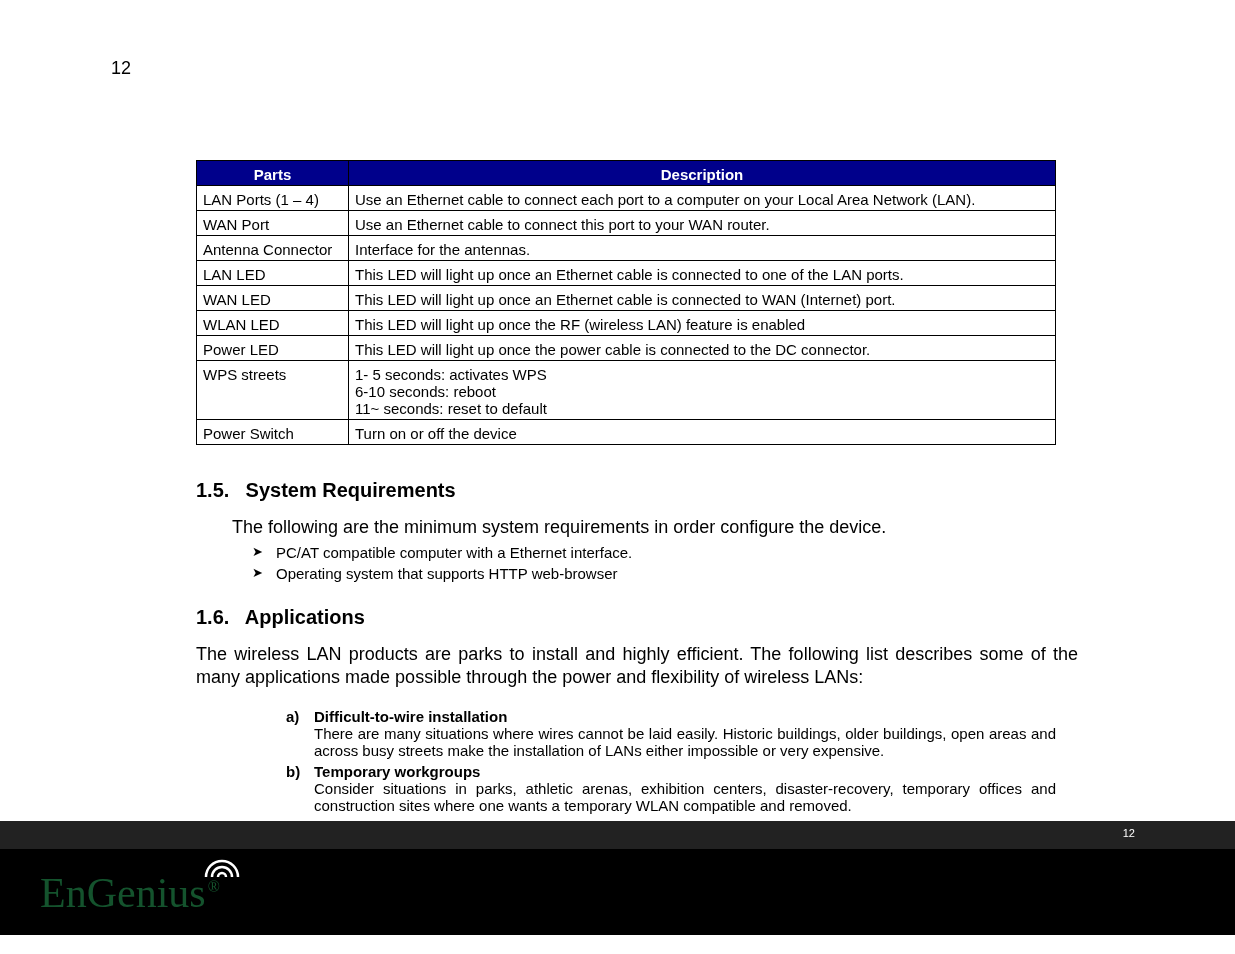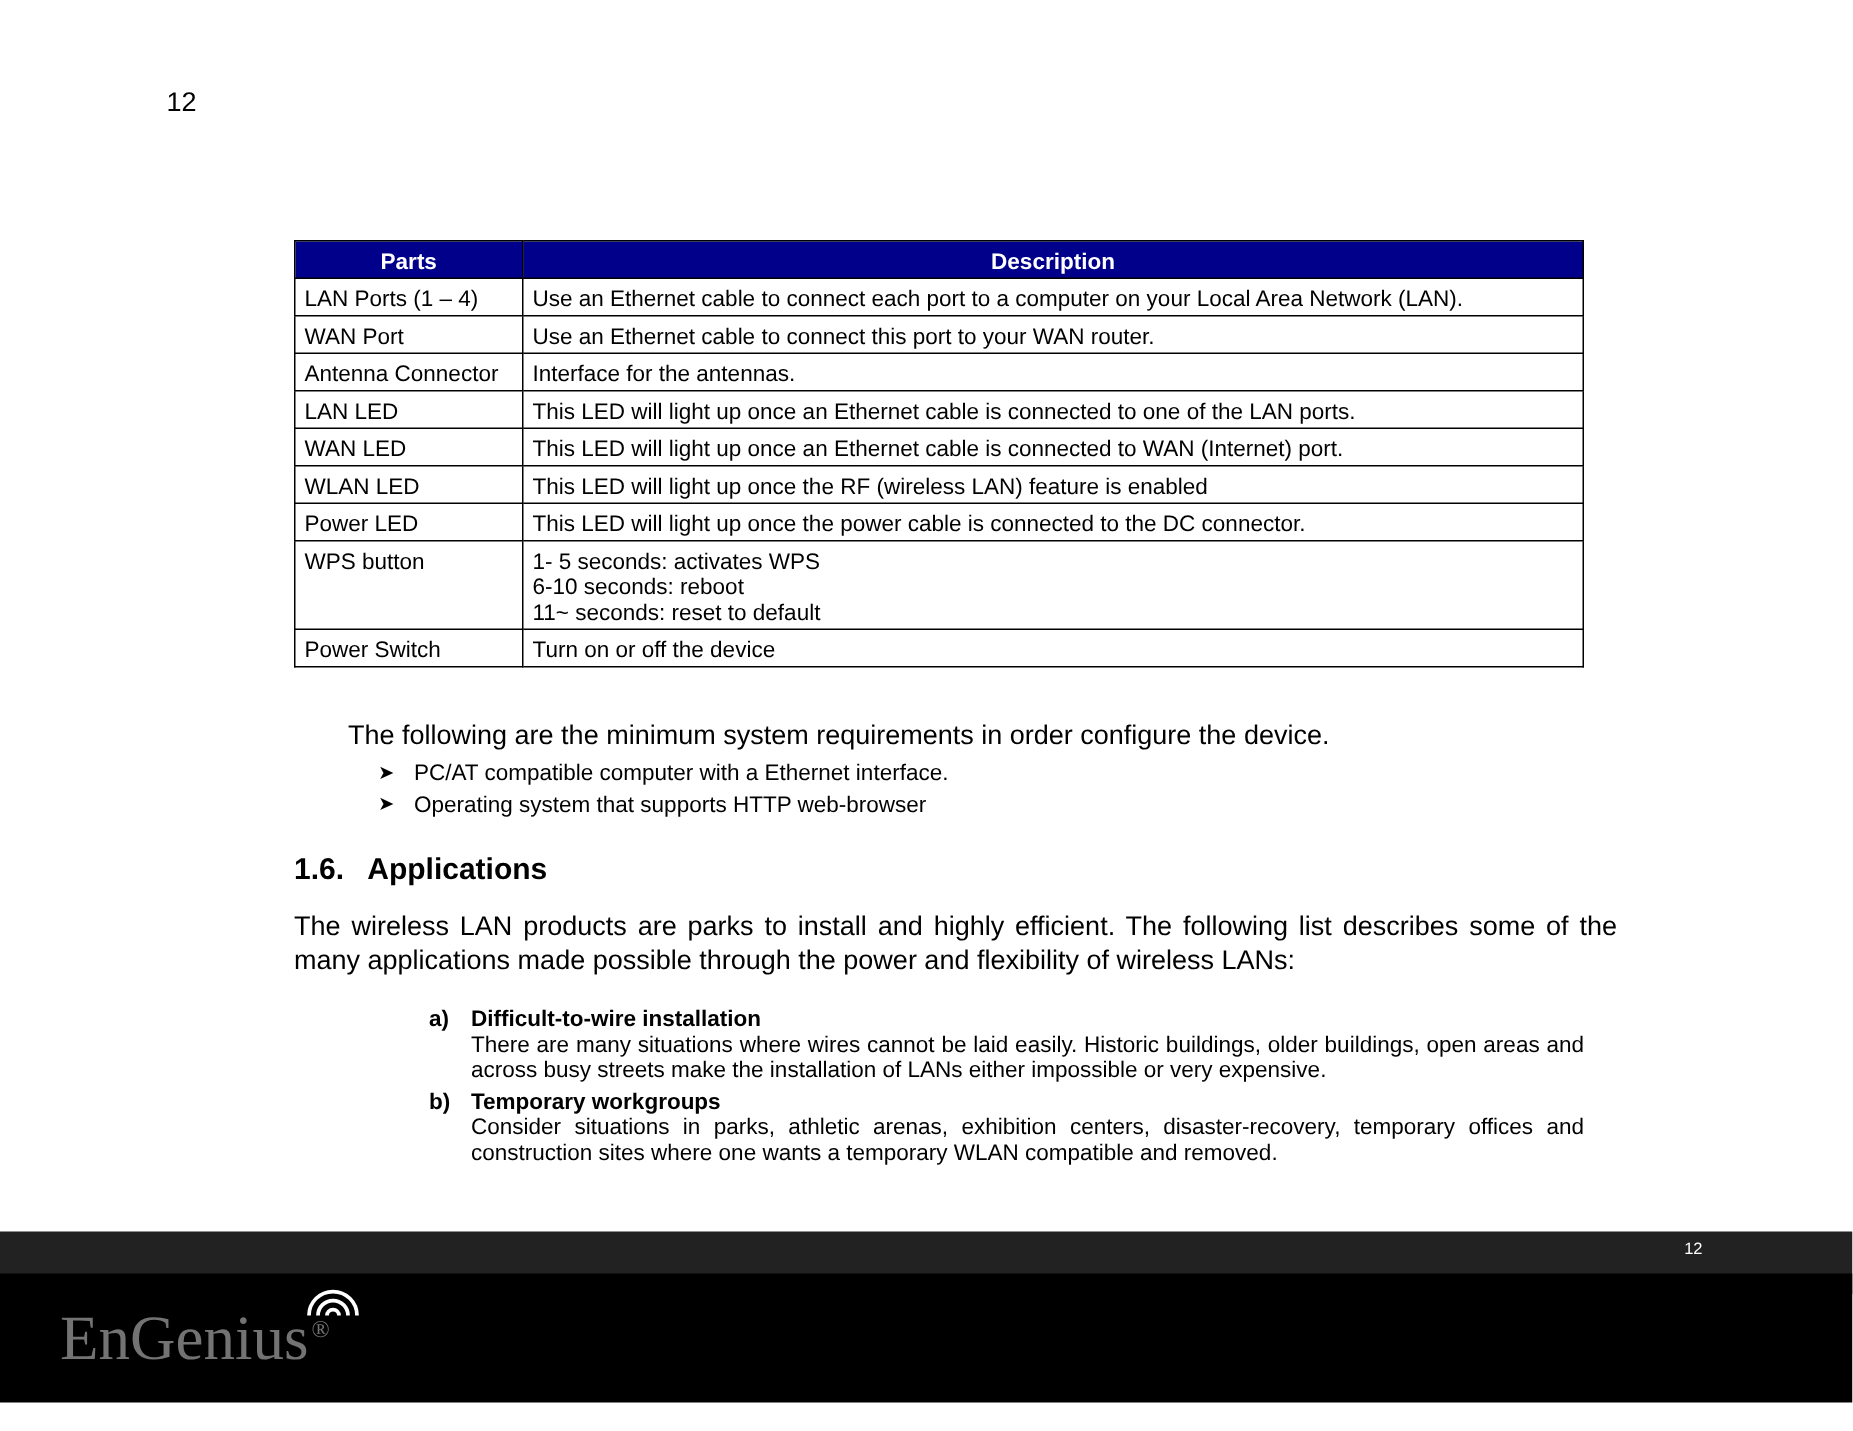--- a/index.html
+++ b/index.html
@@ -20,21 +20,21 @@
   ul.arrow { list-style: none; margin-left: 56px; margin-top: 4px; }
   ul.arrow li { font-size: 15px; position: relative; padding-left: 24px; line-height: 1.35; }
   ul.arrow li .bullet { position: absolute; left: 0; top: 0; font-size: 13px; }
   ol.lettered { list-style: none; margin-left: 90px; margin-top: 18px; }
   ol.lettered li { font-size: 15px; position: relative; padding-left: 28px; margin-bottom: 4px; }
   ol.lettered li .letter { position: absolute; left: 0; top: 0; font-weight: bold; }
   ol.lettered li .title { font-weight: bold; }
   ol.lettered li .desc { display: block; text-align: justify; }
   .footer-band { position: absolute; left: 0; bottom: 72px; width: 1235px; height: 42px; background: #222; }
   .footer-page { position: absolute; right: 100px; bottom: 96px; color: #fff; font-size: 11px; z-index: 2; }
-  .logo-wrap { position: absolute; left: 40px; bottom: 14px; width: 260px; height: 60px; color: #737373; }
+  .logo-wrap { position: absolute; left: 40px; bottom: 14px; width: 260px; height: 60px; color: #14532d; }
   .logo-text { font-family: Georgia, 'Times New Roman', serif; font-size: 42px; font-weight: 500; letter-spacing: 0; position: relative; top: 8px; }
   .wifi-arc { position: absolute; left: 162px; top: -6px; }
   .reg { font-size: 16px; vertical-align: super; margin-left: 2px; }
   .black-strip { position: absolute; left:0; bottom:0; width:1235px; height:86px; background:#000; }
 </style>
 </head>
 <body>
 
 <div class="page">
 
@@ -72,31 +72,35 @@
           </tr>
           <tr>
             <td>WLAN LED</td>
             <td>This LED will light up once the RF (wireless LAN) feature is enabled</td>
           </tr>
           <tr>
             <td>Power LED</td>
             <td>This LED will light up once the power cable is connected to the DC connector.</td>
           </tr>
           <tr>
-            <td>WPS button</td>
+            <td>WPS streets</td>
             <td>1- 5  seconds: activates WPS<br>6-10 seconds: reboot<br>11~  seconds: reset to default</td>
           </tr>
           <tr class="pad-bottom">
             <td>Power Switch</td>
             <td>Turn on or off the device</td>
           </tr>
         </tbody>
     </table>
 
     <div class="section">
+      <div class="heading">
+        <span class="num">1.5.</span>
+        <span>System Requirements</span>
+      </div>
       <p class="body-text">The following are the minimum system requirements in order configure the device.</p>
       <ul class="arrow" id="sysreq-bullets">
           <li><span class="bullet">➤</span>PC/AT compatible computer with a Ethernet interface.</li>
           <li><span class="bullet">➤</span>Operating system that supports HTTP web-browser</li>
         </ul>
     </div>
 
     <div class="section" style="margin-top:22px;">
       <div class="heading">
         <span class="num">1.6.</span>

